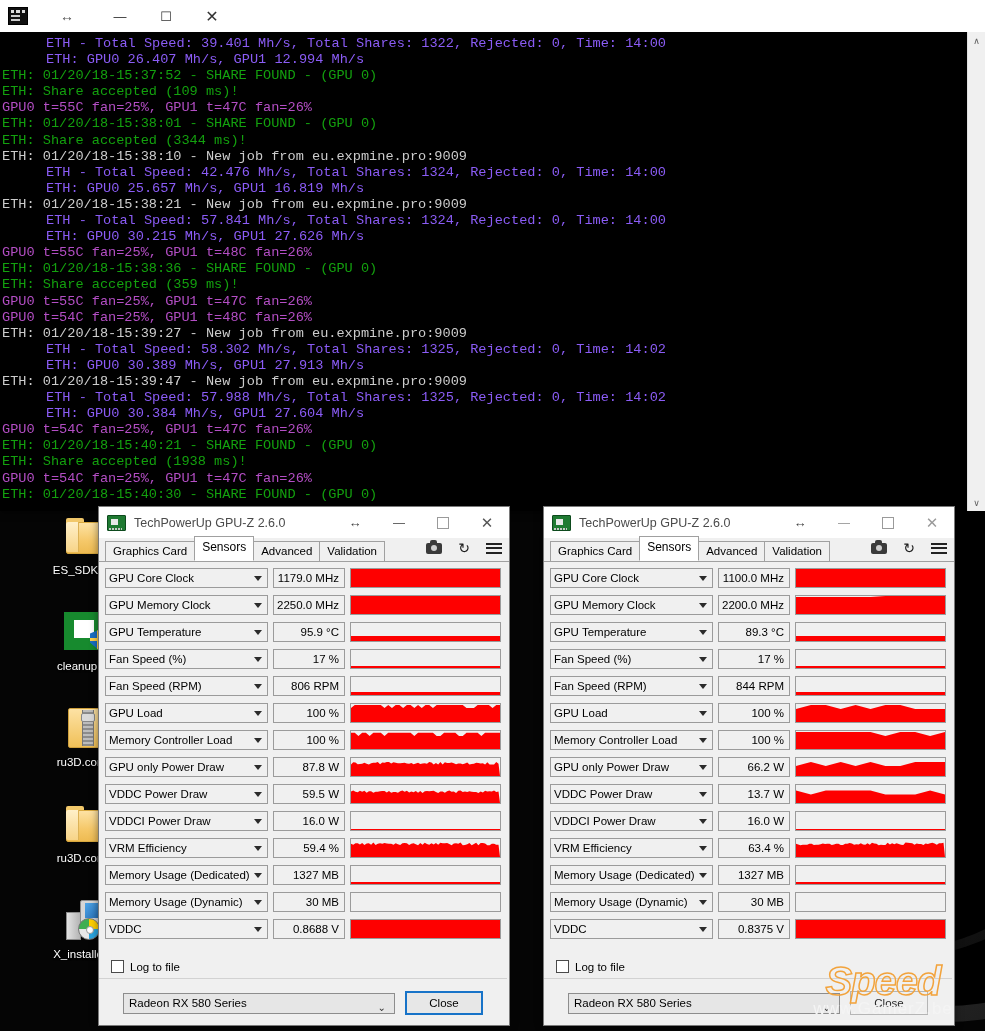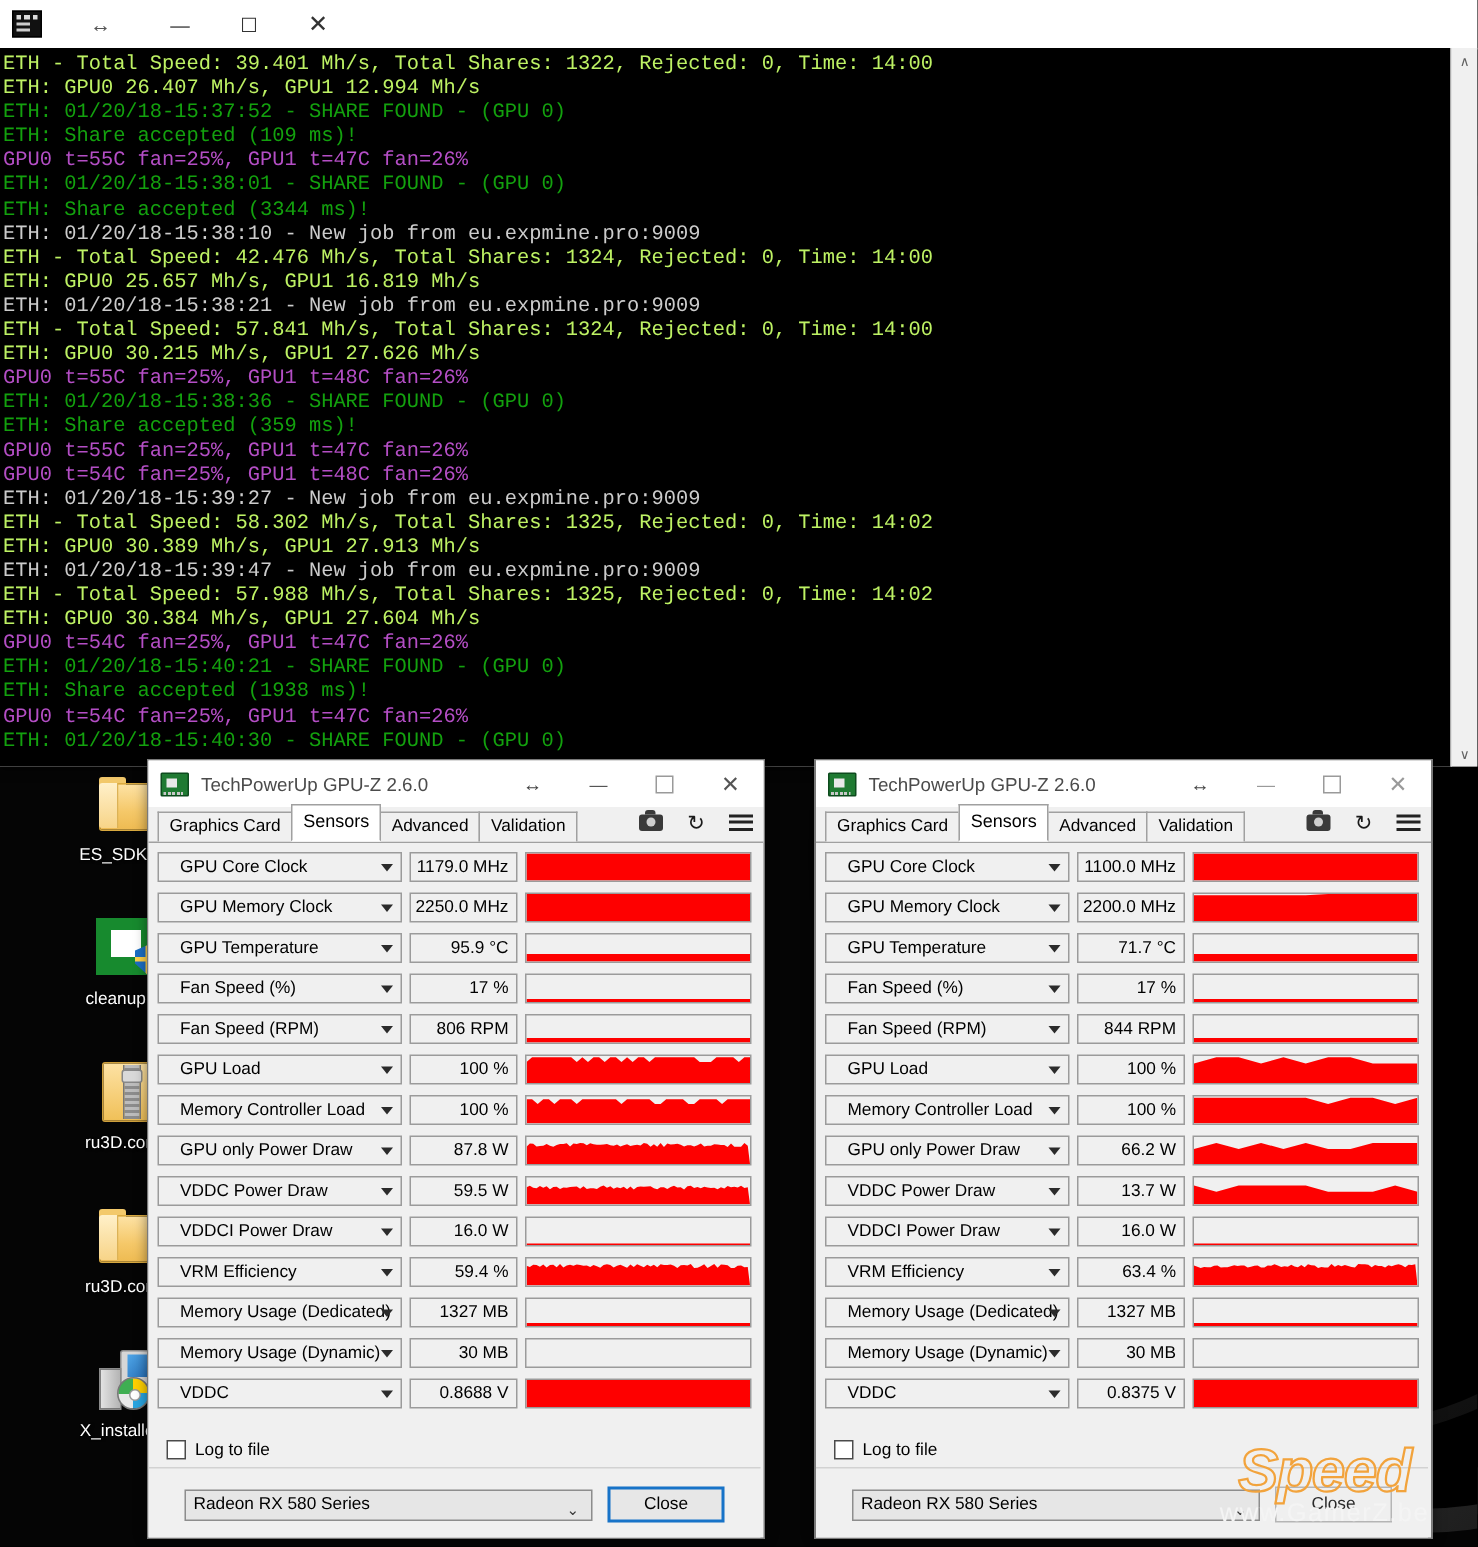--- a/index.html
+++ b/index.html
@@ -113,21 +113,21 @@
   #cmd .wbtn.close{font-size:16px;font-weight:300;}
   #cmd .console{
     position:absolute;left:0;top:32px;width:985px;height:479px;
     background:#000;overflow:hidden;
   }
   #cmd .lines{
     padding:4px 0 0 2px;
     font-family:"Liberation Mono","DejaVu Sans Mono",monospace;
     font-size:13.6px;line-height:16.1px;white-space:pre;
   }
-  .ln-blue{color:#bef264;}
+  .ln-blue{color:#8b5cf6;margin-left:44px;}
   .ln-green{color:#13a10e;}
   .ln-white{color:#ccc;}
   .ln-magenta{color:#b44ec5;}
   #cmd .scrollbar{
     position:absolute;right:0;top:32px;width:17px;height:479px;background:#f0f0f0;
     border-left:1px solid #e0e0e0;
   }
   #cmd .sb-up,#cmd .sb-dn{
     position:absolute;left:0;width:17px;height:17px;color:#606060;font-size:9px;
     display:flex;align-items:center;justify-content:center;
@@ -191,21 +191,21 @@
   .hamb span:nth-child(3){top:9px;}
 
   .gpuz .body{
     position:absolute;left:0;top:55px;width:408px;bottom:0;background:#f0f0f0;
     padding:0;
   }
   .sensor-rows{padding:5px 6px 0 6px;}
   .srow{display:flex;align-items:center;height:22.6px;margin-bottom:4.4px;}
   .sname{
     width:163px;height:20px;line-height:18px;background:#f0f0f0;border:1px solid #9b9b9b;
-    position:relative;padding-left:14px;font-size:11.5px;box-sizing:border-box;
+    position:relative;padding-left:3px;font-size:11.5px;box-sizing:border-box;
     white-space:nowrap;overflow:hidden;
   }
   .sname .car{
     position:absolute;right:5px;top:7px;width:0;height:0;
     border-left:4.5px solid transparent;border-right:4.5px solid transparent;border-top:5px solid #2b2b2b;
   }
   .sval{
     width:72px;height:20px;line-height:18px;background:#f0f0f0;border:1px solid #9b9b9b;
     margin-left:5px;text-align:right;padding-right:5px;font-size:11.5px;box-sizing:border-box;
     white-space:nowrap;overflow:hidden;
@@ -532,21 +532,21 @@
           <div class="sname"><span>GPU Memory Clock</span><i class="car"></i></div>
           <div class="sval">2200.0 MHz</div>
           <div class="sgraph">
             <svg viewBox="0 0 200 40" preserveAspectRatio="none" style="position:absolute;inset:0;width:100%;height:100%">
               <polygon points="0,2.0 20,2.0 40,2.0 60,2.0 80,2.0 100,2.0 120,0.0 140,0.0 160,0.0 180,0.0 200,0.0 200,40 0,40" fill="#fe0000"></polygon>
             </svg>
           </div>
         </div>
         <div class="srow">
           <div class="sname"><span>GPU Temperature</span><i class="car"></i></div>
-          <div class="sval">71.7 °C</div>
+          <div class="sval">89.3 °C</div>
           <div class="sgraph">
             <div class="fill" style="height: 28%;"></div>
           </div>
         </div>
         <div class="srow">
           <div class="sname"><span>Fan Speed (%)</span><i class="car"></i></div>
           <div class="sval">17 %</div>
           <div class="sgraph">
             <div class="fill" style="height: 12%;"></div>
           </div>

